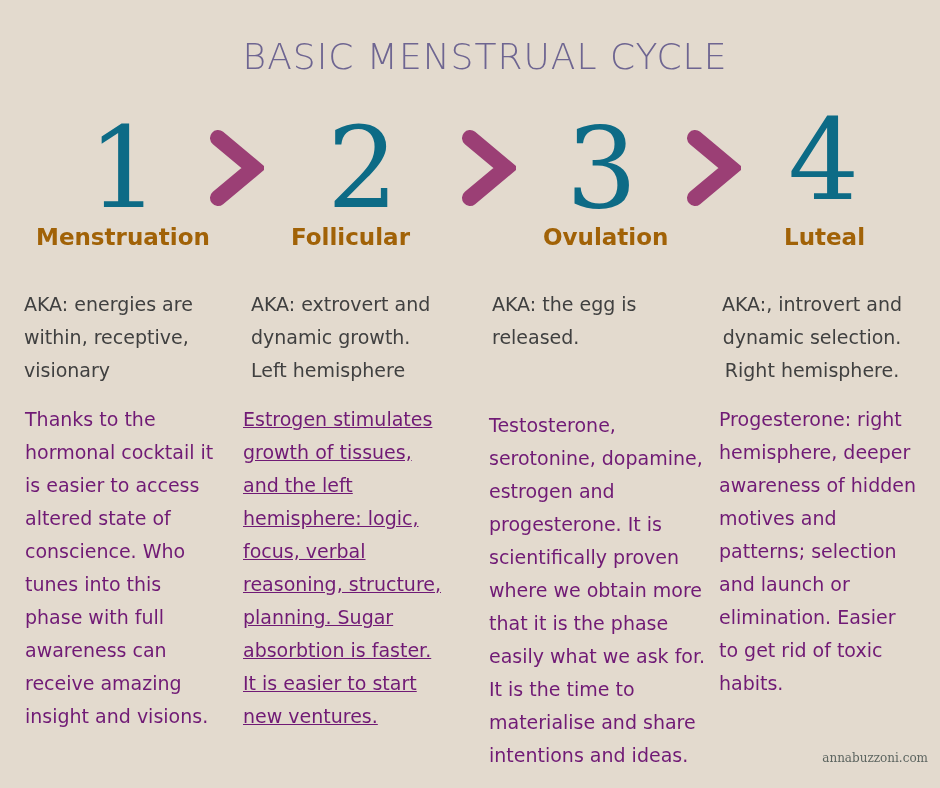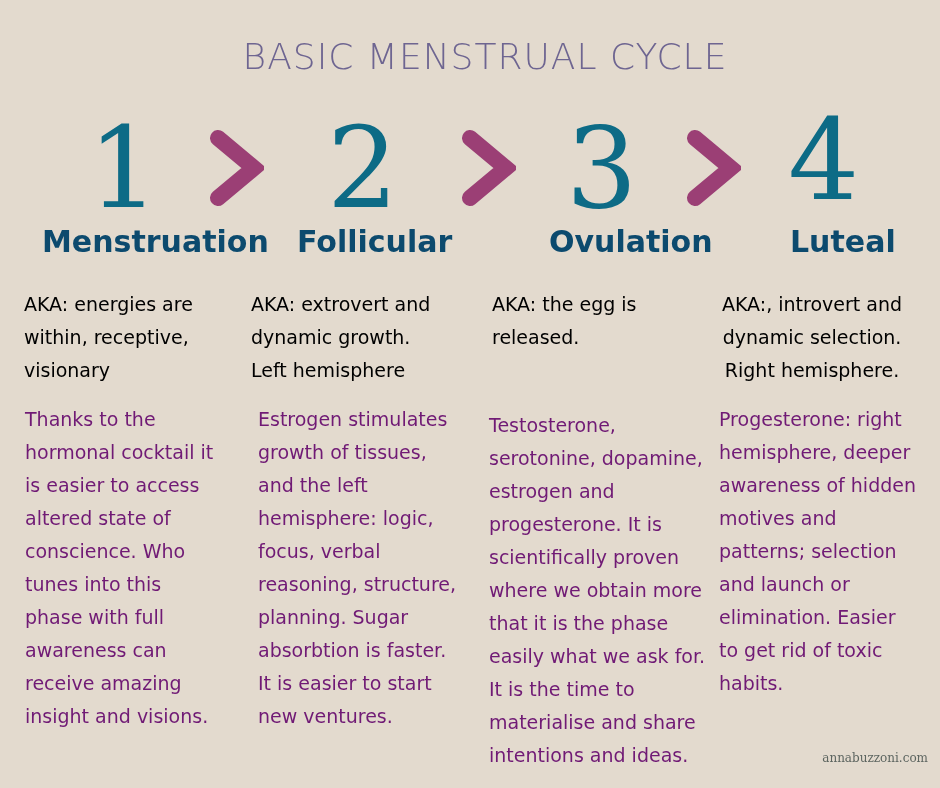--- a/index.html
+++ b/index.html
@@ -38,32 +38,31 @@
       position: absolute;
       top: 128px;
       width: 56px;
       height: 80px;
     }
     .phase-name {
       position: absolute;
       top: 224px;
       font-family: "DejaVu Sans", sans-serif;
       font-weight: bold;
-      font-size: 30px;
-      color: #0c4a6e;
+      font-size: 23px;
+      color: #a16207;
       white-space: nowrap;
-      margin-left: 6px;
     }
     .aka {
       position: absolute;
       top: 288px;
       font-family: "DejaVu Sans", sans-serif;
       font-size: 19px;
       line-height: 33px;
-      color: #000000;
+      color: #404040;
     }
     .body-text {
       position: absolute;
       font-family: "DejaVu Sans", sans-serif;
       font-size: 19px;
       line-height: 33px;
       color: #701a75;
     }
     .footer {
       position: absolute;
@@ -125,21 +124,21 @@
   <span class="line">hormonal cocktail it</span>
   <span class="line">is easier to access</span>
   <span class="line">altered state of</span>
   <span class="line">conscience. Who</span>
   <span class="line">tunes into this</span>
   <span class="line">phase with full</span>
   <span class="line">awareness can</span>
   <span class="line">receive amazing</span>
   <span class="line">insight and visions.</span>
 </div>
-<div class="body-text" style="left:258px; top:403px;">
+<div class="body-text" style="left:243px; top:403px;text-decoration:underline;">
   <span class="line">Estrogen stimulates</span>
   <span class="line">growth of tissues,</span>
   <span class="line">and the left</span>
   <span class="line">hemisphere: logic,</span>
   <span class="line">focus, verbal</span>
   <span class="line">reasoning, structure,</span>
   <span class="line">planning. Sugar</span>
   <span class="line">absorbtion is faster.</span>
   <span class="line">It is easier to start</span>
   <span class="line">new ventures.</span>

